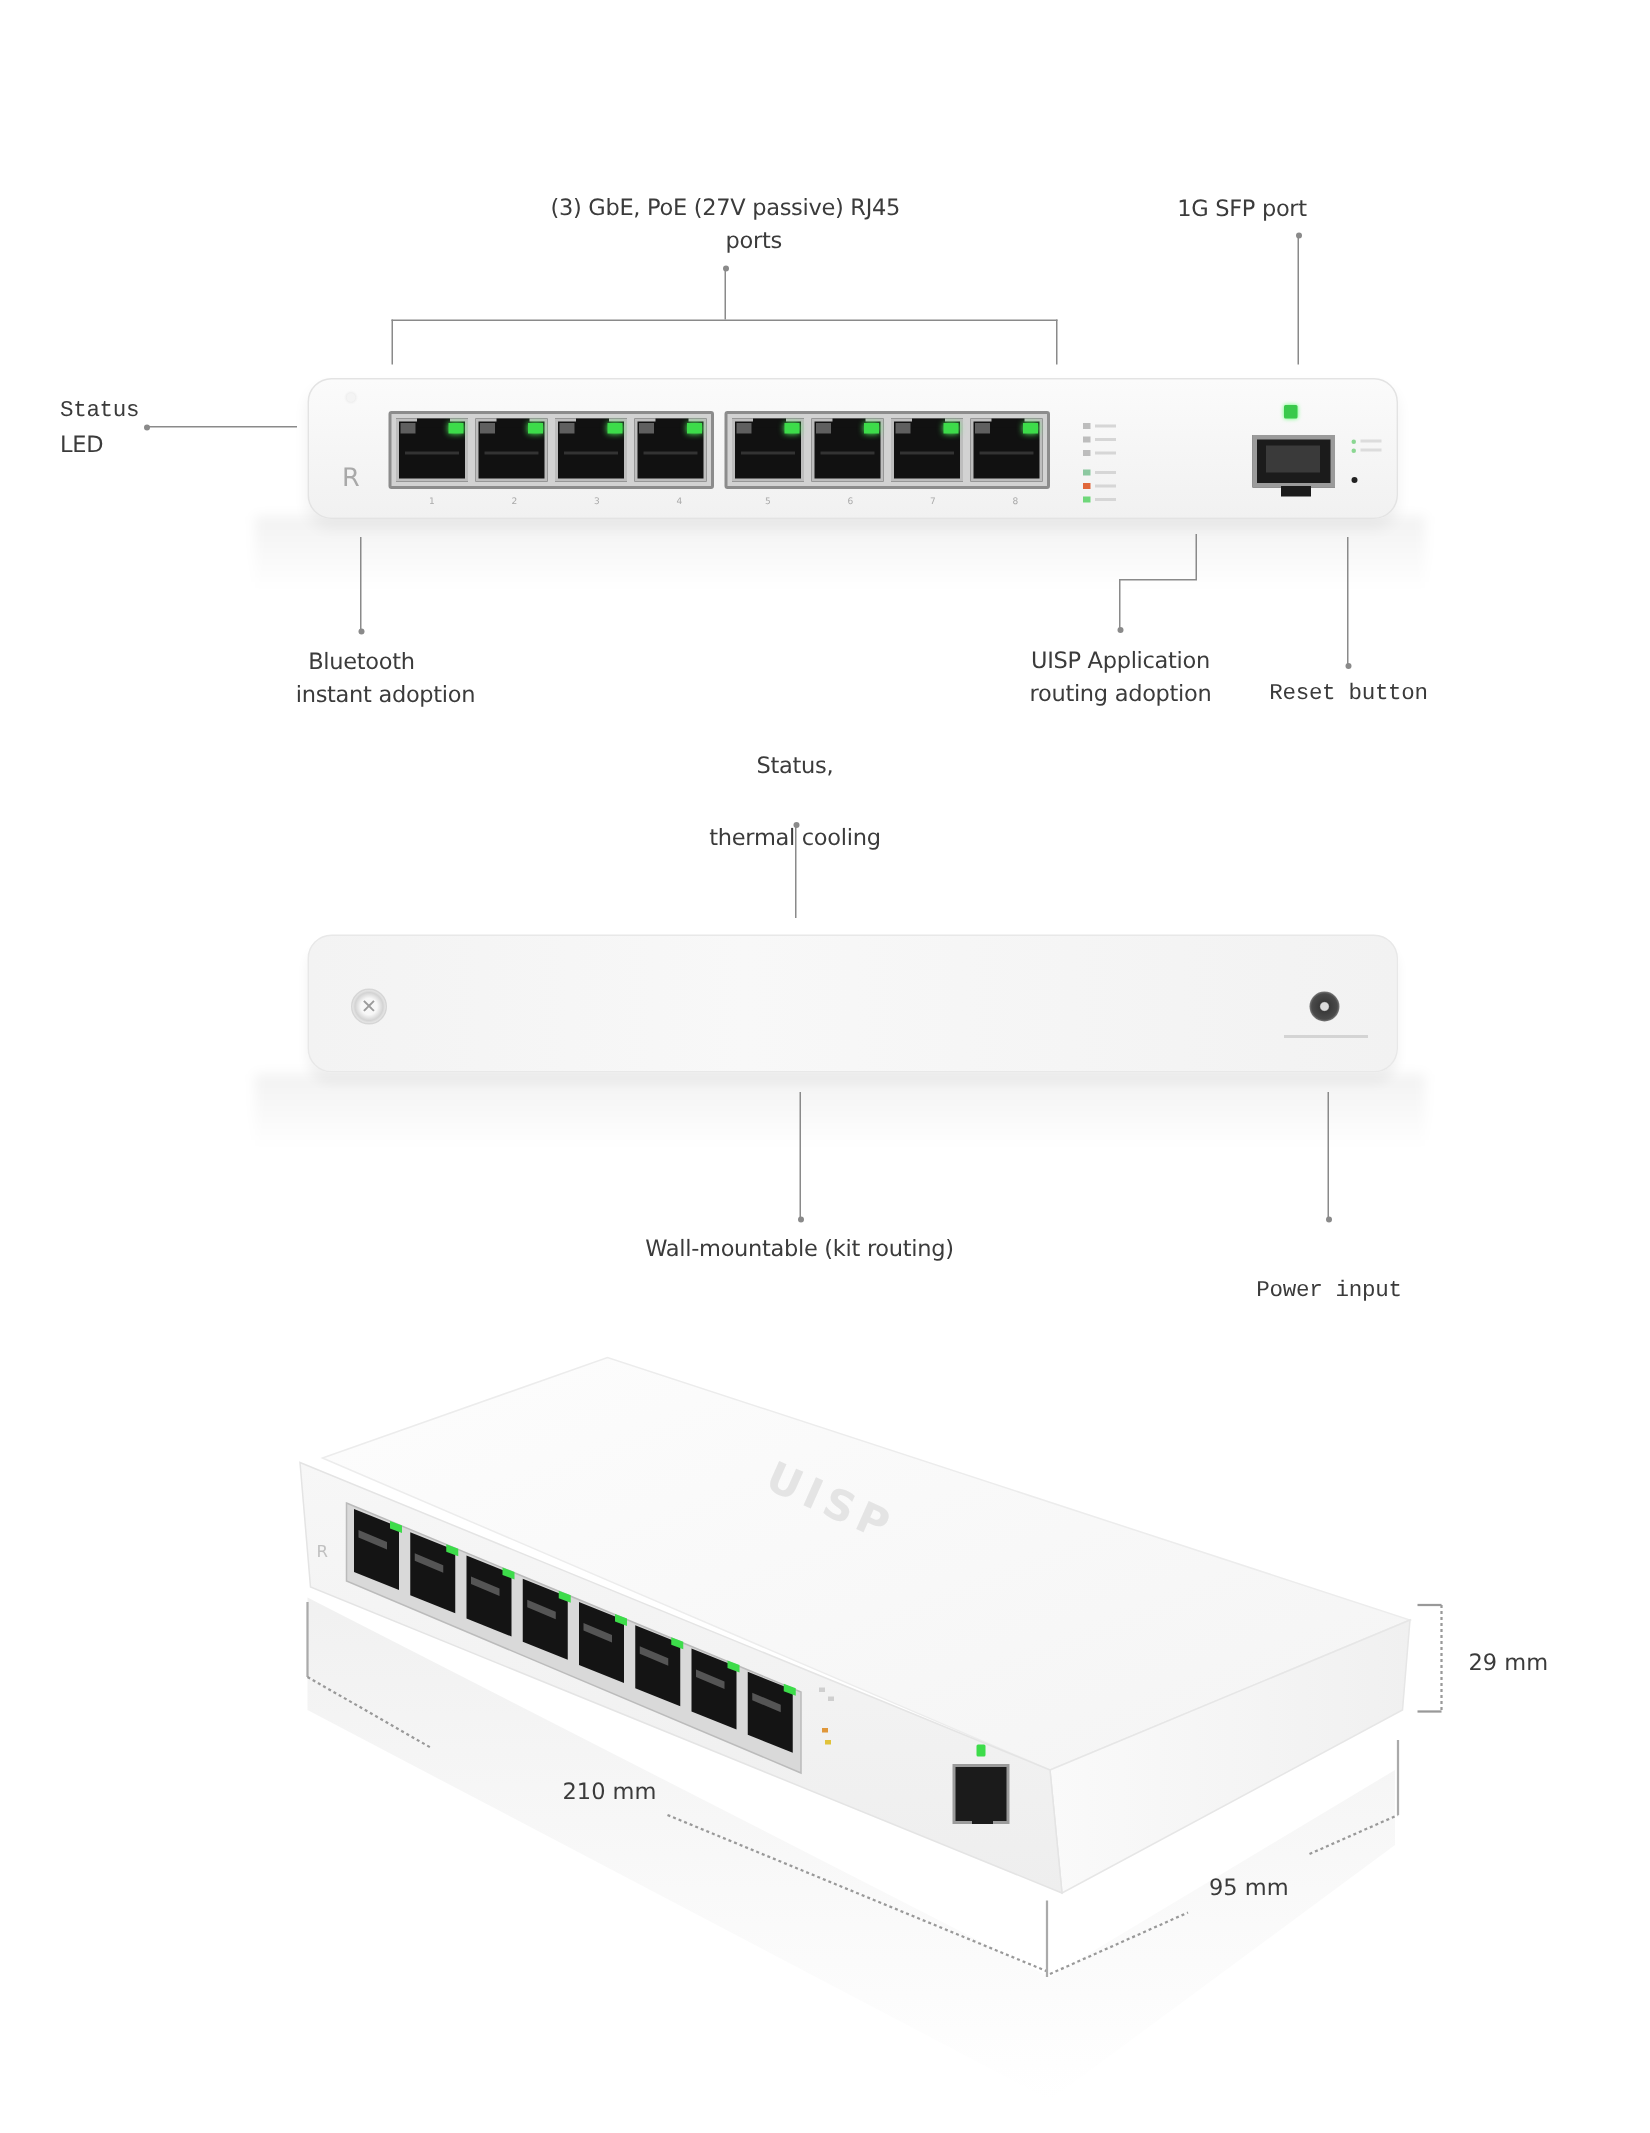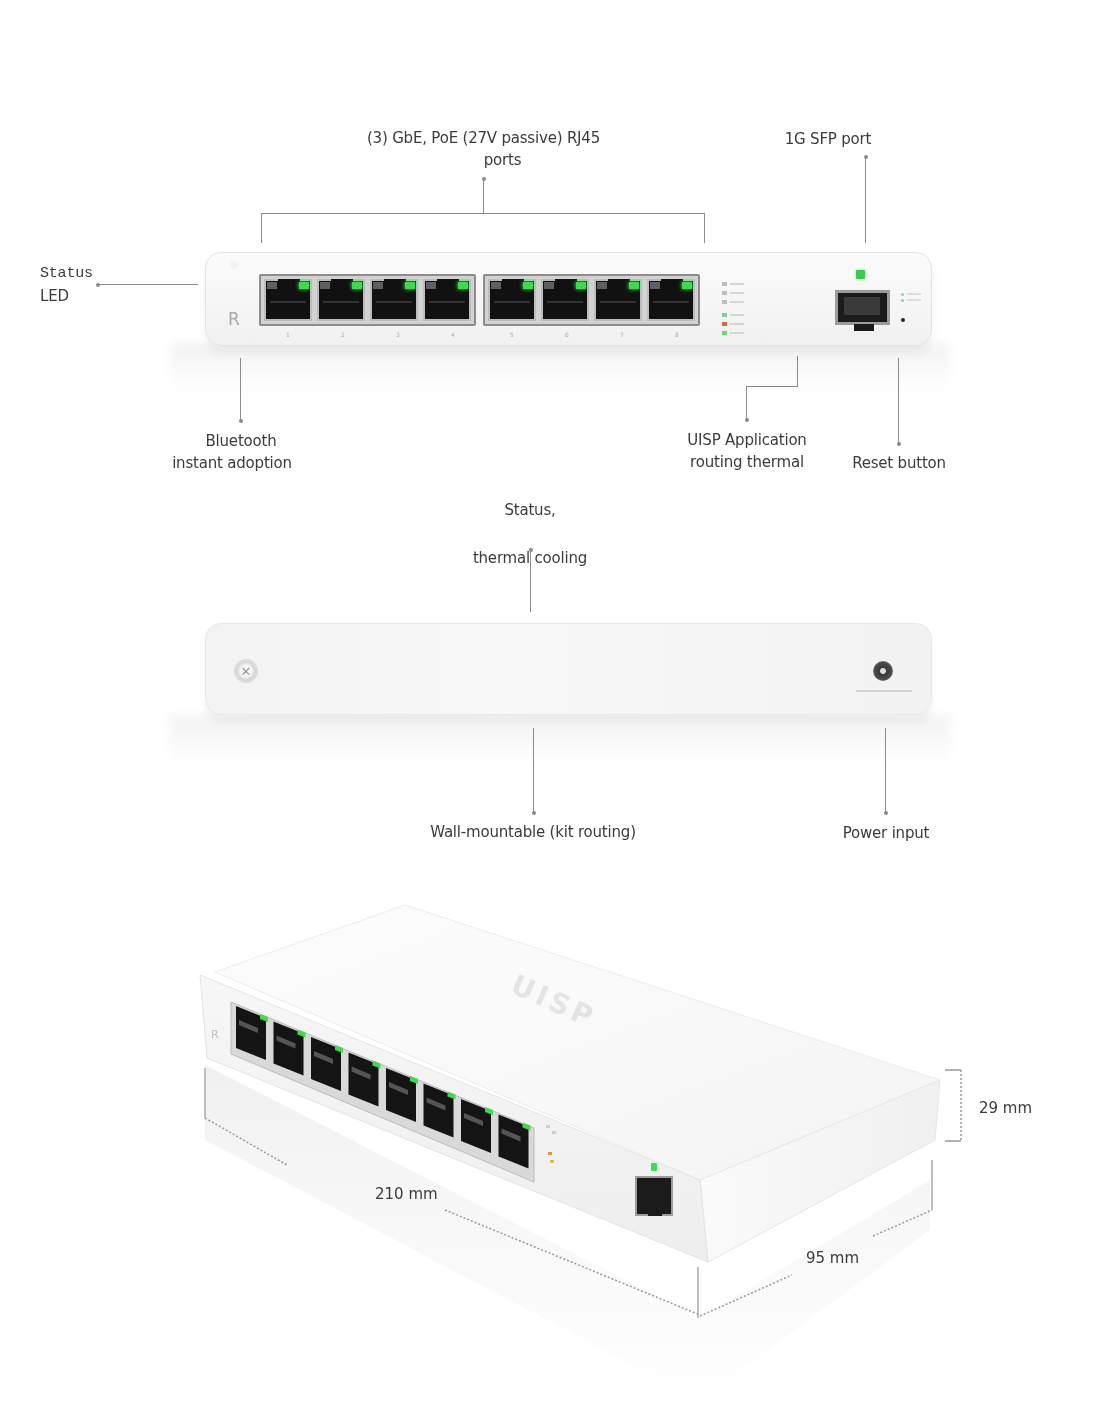--- a/index.html
+++ b/index.html
@@ -232,53 +232,53 @@
     <div class="r">
         <span class="g"></span>
         <span class="t"></span>
       </div>
   </div>
   <div class="reset-hole"></div>
 
   <div class="line" style="left:240px; top:358px; width:1px; height:63px;"></div>
   <div class="dot" style="left:239px; top:419px;"></div>
   <div class="label" style="left:160px; top:430px; width:162px;">Bluetooth</div>
-  <div class="label" style="left:151px; top:452px; width:162px;">instant adoption</div>
+  <div class="label" style="left:176px; top:452px; width:162px;">instant adoption</div>
 
   <div class="line" style="left:797px; top:356px; width:1px; height:30px;"></div>
   <div class="line" style="left:746px; top:386px; width:52px; height:1px;"></div>
   <div class="line" style="left:746px; top:386px; width:1px; height:33px;"></div>
   <div class="dot" style="left:745px; top:418px;"></div>
   <div class="label" style="left:667px; top:429px; width:160px;">UISP Application</div>
-  <div class="label" style="left:667px; top:451px; width:160px;">routing thermal</div>
+  <div class="label" style="left:667px; top:451px; width:160px;">routing adoption</div>
 
   <div class="line" style="left:898px; top:358px; width:1px; height:86px;"></div>
   <div class="dot" style="left:897px; top:442px;"></div>
-  <div class="label" style="left:836px; top:452px; width:126px;">Reset button</div>
+  <div class="label" style="left:836px; top:452px; width:126px;font-family:Liberation Mono, monospace;">Reset button</div>
 </section>
 
 <section>
   <div class="label" style="left:440px; top:499px; width:180px;">Status,</div>
   <div class="label" style="left:440px; top:547px; width:180px;">thermal cooling</div>
   <div class="dot" style="left:529px; top:548px;"></div>
   <div class="line" style="left:530px; top:550px; width:1px; height:62px;"></div>
 
   <div class="back-shadow"></div>
   <div class="back-chassis"></div>
   <div class="screw">✕</div>
   <div class="power-jack"></div>
   <div class="power-text"></div>
 
   <div class="line" style="left:533px; top:728px; width:1px; height:84px;"></div>
   <div class="dot" style="left:532px; top:811px;"></div>
   <div class="label" style="left:400px; top:821px; width:266px;">Wall-mountable (kit routing)</div>
 
   <div class="line" style="left:885px; top:728px; width:1px; height:84px;"></div>
   <div class="dot" style="left:884px; top:811px;"></div>
-  <div class="label" style="left:826px; top:822px; width:120px;">Power input</div>
+  <div class="label" style="left:826px; top:850px; width:120px;font-family:Liberation Mono, monospace;">Power input</div>
 </section>
 
 <section>
   <svg class="iso-wrap" viewBox="0 0 1100 1422" width="1100" height="1422">
     <defs>
       <linearGradient id="topGrad" x1="0" y1="0" x2="1" y2="1">
         <stop offset="0" stop-color="#fdfdfd"></stop>
         <stop offset="1" stop-color="#f4f4f4"></stop>
       </linearGradient>
       <linearGradient id="frontGrad" x1="0" y1="0" x2="0" y2="1">

